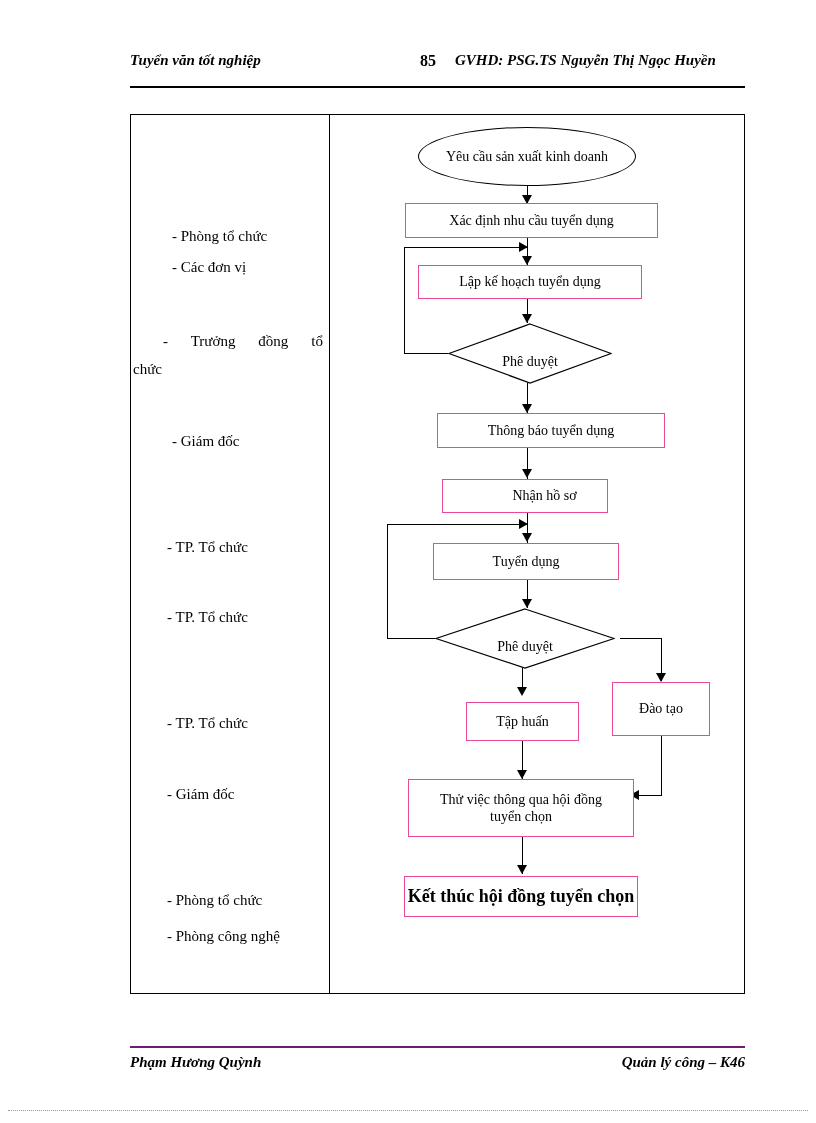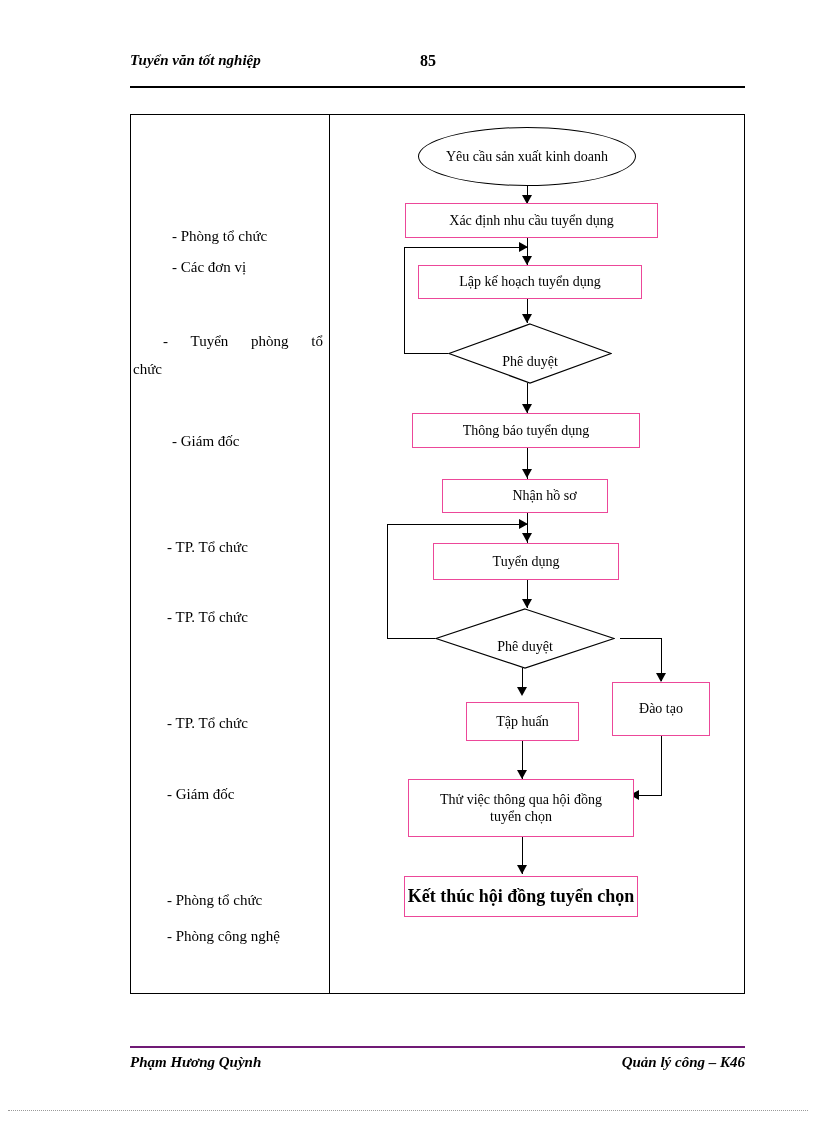--- a/index.html
+++ b/index.html
@@ -202,31 +202,32 @@
     border-bottom: 5px solid transparent;
     border-right: 9px solid #000;
   }
 </style>
 </head>
 <body>
 
 <div id="page-header">
   <div class="hdr-left">Tuyển văn tốt nghiệp</div>
   <div class="hdr-page">85</div>
+  <div class="hdr-right">GVHD: PSG.TS Nguyễn Thị Ngọc Huyền</div>
 </div>
 
 <div id="diagram-frame">
   <div id="frame-divider"></div>
 </div>
 
 <div class="resp-item" style="left:172px; top:227px;">- Phòng tổ chức</div>
 <div class="resp-item" style="left:172px; top:258px;">- Các đơn vị</div>
 
 <div class="resp-item wrapped" style="left:163px; top:332px;">
-  <span class="w1">- Tuyển phòng tổ</span>
+  <span class="w1">- Trưởng đồng tổ</span>
 </div>
 <div class="resp-item" style="left:133px; top:360px;">chức</div>
 
 <div class="resp-item" style="left:172px; top:432px;">- Giám đốc</div>
 <div class="resp-item" style="left:167px; top:538px;">- TP. Tổ chức</div>
 <div class="resp-item" style="left:167px; top:608px;">- TP. Tổ chức</div>
 <div class="resp-item" style="left:167px; top:714px;">- TP. Tổ chức</div>
 <div class="resp-item" style="left:167px; top:785px;">- Giám đốc</div>
 <div class="resp-item" style="left:167px; top:891px;">- Phòng tổ chức</div>
 <div class="resp-item" style="left:167px; top:927px;">- Phòng công nghệ</div>
@@ -256,21 +257,21 @@
 
 <div class="diamond-wrap" style="left:448px; top:323px; width:164px; height:61px;">
   <svg width="164" height="61" viewBox="0 0 164 61">
     <polygon points="82,1 163,30.5 82,60 1,30.5" fill="#ffffff" stroke="#000000" stroke-width="1.2"></polygon>
   </svg>
   <div class="diamond-label">Phê duyệt</div>
 </div>
 <div class="vline" style="left:527px; top:383px; height:32px;"></div>
 <div class="arrow-down" style="left:522px; top:404px;"></div>
 
-<div class="node" style="left:412px; top:413px; width:228px; height:35px;text-align:right;">
+<div class="node" style="left:437px; top:413px; width:228px; height:35px;text-align:right;">
   <span>Thông báo tuyển dụng</span>
 </div>
 <div class="vline" style="left:527px; top:448px; height:32px;"></div>
 <div class="arrow-down" style="left:522px; top:469px;"></div>
 
 <div class="node" style="left:442px; top:479px; width:166px; height:34px;">
   <span style="text-decoration:none;margin-left:39px;">Nhận hồ sơ</span>
 </div>
 <div class="vline" style="left:527px; top:513px; height:30px;"></div>
 <div class="arrow-down" style="left:522px; top:533px;"></div>

